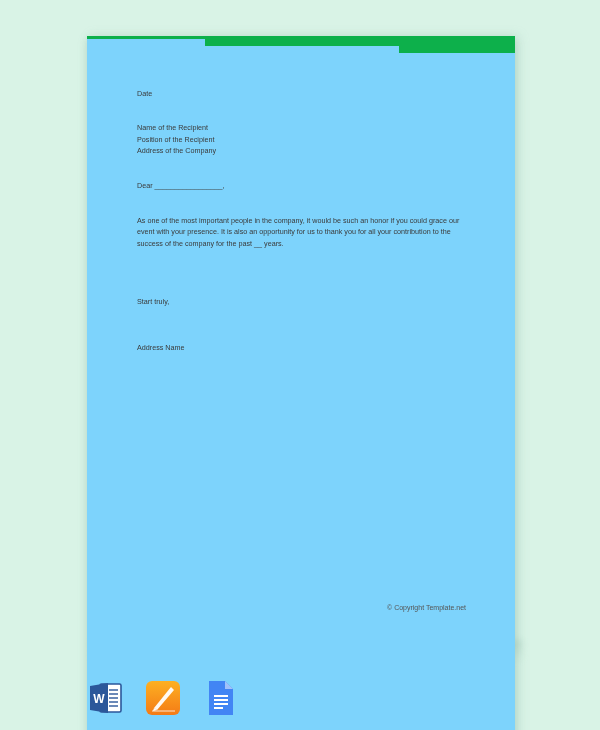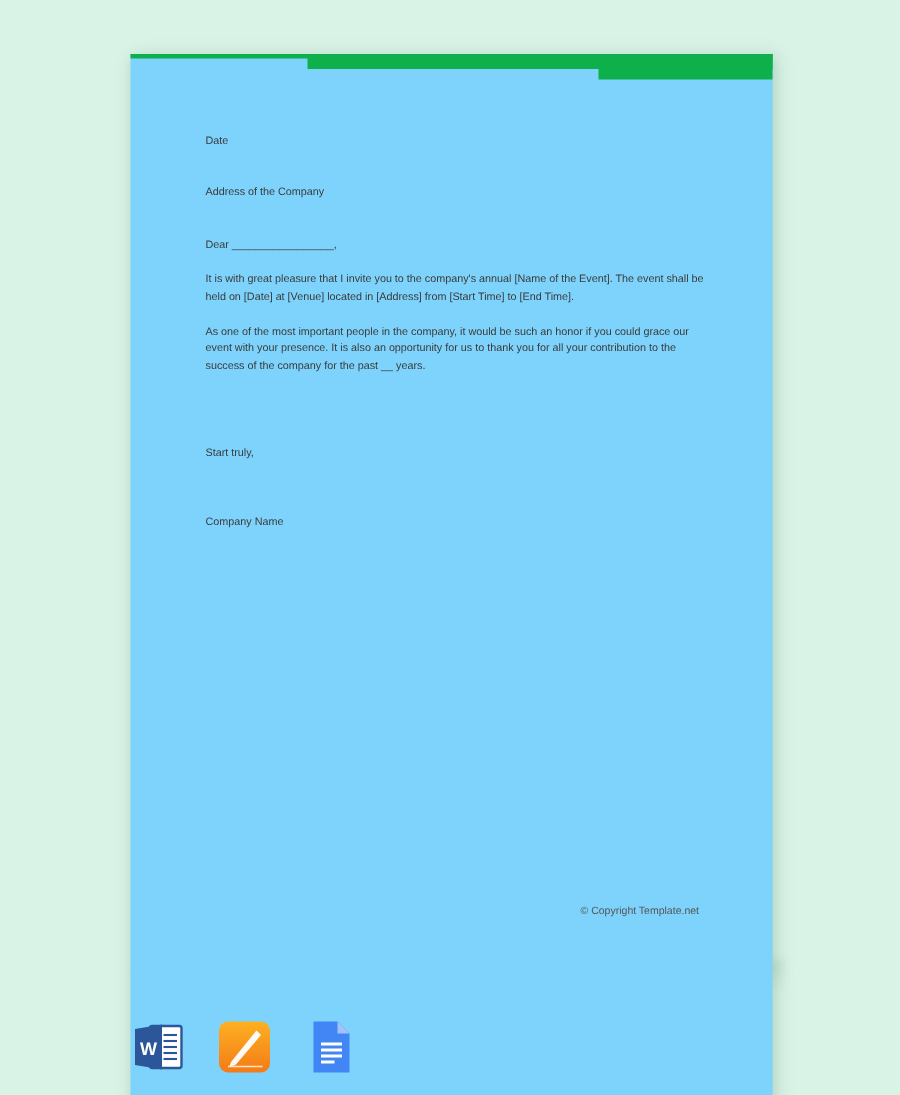--- a/index.html
+++ b/index.html
@@ -87,33 +87,34 @@
 <div class="page-shadow"></div>
 
 <div class="page">
   <div class="bar bar-1"></div>
   <div class="bar bar-2"></div>
   <div class="bar bar-3"></div>
 
   <div class="letter">
     <p>Date</p>
     <div class="gap-lg"></div>
+    <p>Name of the Recipient</p>
+    <p>Position of the Recipient</p>
     <p>Address of the Company</p>
     <div class="gap-lg"></div>
     <p>Dear _________________,</p>
     <div class="gap-md"></div>
-    <p>It is with great pleasure that I invite you to the company's annual [Name of the Event]. The event shall be held on [Date] at [Venue] located in [Address] from [Start Time] to [End Time].</p>
     <div class="gap-md"></div>
     <p>As one of the most important people in the company, it would be such an honor if you could grace our event with your presence. It is also an opportunity for us to thank you for all your contribution to the success of the company for the past __ years.</p>
     <div class="gap-md"></div>
     <div class="gap-md"></div>
     <div class="gap-lg"></div>
     <p>Start truly,</p>
     <div class="gap-sign"></div>
-    <p>Company Name</p>
+    <p>Address Name</p>
   </div>
 
   <div class="copyright">© Copyright Template.net</div>
 </div>
 
 <div class="app-icons">
   <svg class="app-icon" viewBox="0 0 36 36">
     <rect x="12" y="4" width="21" height="28" rx="1.5" fill="#ffffff" stroke="#2b579a" stroke-width="1.6"></rect>
     <line x1="21" y1="10" x2="30" y2="10" stroke="#2b579a" stroke-width="1.4"></line>
     <line x1="21" y1="14" x2="30" y2="14" stroke="#2b579a" stroke-width="1.4"></line>

